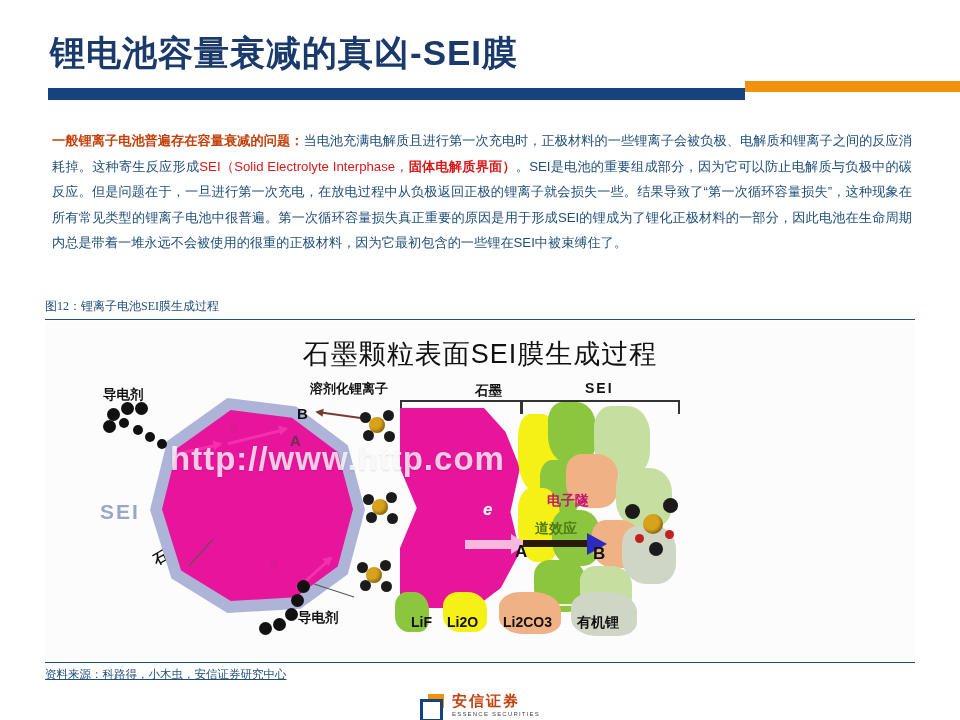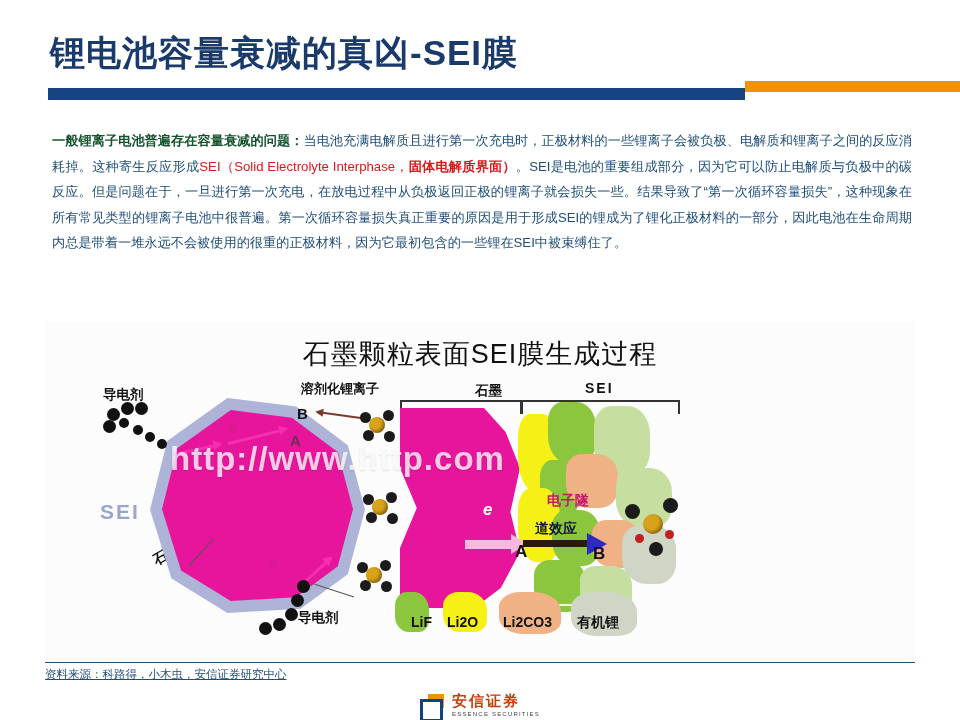--- a/index.html
+++ b/index.html
@@ -25,21 +25,21 @@
     position:absolute;left:745px;top:81px;width:215px;height:11px;
     background:#f1920b;
   }
 
   
   .para{
     position:absolute;left:52px;top:128px;width:860px;
     font-size:13.2px;line-height:25.5px;color:#1f4e79;
     text-align:justify;
   }
-  .para b{font-weight:bold;color:#14532d;}
+  .para b{font-weight:bold;color:#c2410c;}
   .para .red{color:#d81a1a;font-weight:bold;}
   .para .redn{color:#d81a1a;font-weight:normal;}
 
   
   .fig-caption{
     position:absolute;left:45px;top:298px;width:870px;
     font-size:12px;color:#1f4e79;
     font-family:"Liberation Serif","DejaVu Serif",serif;
     padding-bottom:4px;border-bottom:1px solid #1f4e79;
   }
@@ -51,31 +51,31 @@
   }
   .fig-inner{position:absolute;inset:0;}
 
   .fig-title{
     position:absolute;left:0;right:0;top:14px;text-align:center;
     font-size:27px;font-weight:normal;color:#111;letter-spacing:1px;
   }
 
   
   .lbl{position:absolute;font-weight:bold;color:#111;white-space:nowrap;}
-  .lbl-solvent{left:256px;top:58px;font-size:13px;}
+  .lbl-solvent{left:265px;top:58px;font-size:13px;}
   .lbl-graphite-top{left:430px;top:60px;font-size:13.5px;}
   .lbl-sei-top{left:540px;top:58px;font-size:14px;letter-spacing:2px;}
   .lbl-cond1{left:58px;top:64px;font-size:13.5px;}
   .lbl-cond2{left:253px;top:287px;font-size:13.5px;}
   .lbl-sei-big{left:55px;top:178px;font-size:21px;color:#97a6c9;
                letter-spacing:2px;text-shadow:1px 1px 0 #fff;}
   .lbl-gp{left:105px;top:232px;font-size:14px;color:#111;
           transform:rotate(-30deg);transform-origin:left top;}
   .lbl-tunnel1{left:490px;top:170px;font-size:14px;color:#c2186f;padding-left:12px;}
-  .lbl-tunnel2{left:490px;top:198px;font-size:14px;color:#0f172a;}
+  .lbl-tunnel2{left:490px;top:198px;font-size:14px;color:#4d7c0f;}
   .lbl-A1{left:245px;top:110px;font-size:15px;color:#6b2f4f;}
   .lbl-B1{left:252px;top:83px;font-size:15px;color:#111;}
   .lbl-A2{left:470px;top:220px;font-size:17px;color:#111;}
   .lbl-B2{left:548px;top:222px;font-size:17px;color:#111;}
   .lbl-e1{left:185px;top:98px;font-size:14px;color:#d81a8f;font-style:italic;}
   .lbl-e2{left:225px;top:234px;font-size:14px;color:#d81a8f;font-style:italic;}
   .lbl-e3{left:438px;top:178px;font-size:17px;color:#fff;font-style:italic;}
 
   
   .blob-outer{
@@ -186,20 +186,21 @@
 <div class="slide">
 
   <div class="title">锂电池容量衰减的真凶-SEI膜</div>
   <div class="rule-navy"></div>
   <div class="rule-orange"></div>
 
   <div class="para">
     <b>一般锂离子电池普遍存在容量衰减的问题：</b><span>当电池充满电解质且进行第一次充电时，正极材料的一些锂离子会被负极、电解质和锂离子之间的反应消耗掉。这种寄生反应形成</span><span class="redn">SEI（Solid Electrolyte Interphase，</span><span class="red">固体电解质界面）</span><span>。SEI是电池的重要组成部分，因为它可以防止电解质与负极中的碳反应。但是问题在于，一旦进行第一次充电，在放电过程中从负极返回正极的锂离子就会损失一些。结果导致了“第一次循环容量损失”，这种现象在所有常见类型的锂离子电池中很普遍。第一次循环容量损失真正重要的原因是用于形成SEI的锂成为了锂化正极材料的一部分，因此电池在生命周期内总是带着一堆永远不会被使用的很重的正极材料，因为它最初包含的一些锂在SEI中被束缚住了。</span>
   </div>
 
+  <div class="fig-caption">图12：锂离子电池SEI膜生成过程</div>
 
   <div class="fig-wrap">
     <div class="fig-inner">
 
       <div class="fig-title">石墨颗粒表面SEI膜生成过程</div>
 
       <div class="bracket bk1"></div>
       <div class="bracket bk2"></div>
 
       <div class="lbl lbl-solvent">溶剂化锂离子</div>

